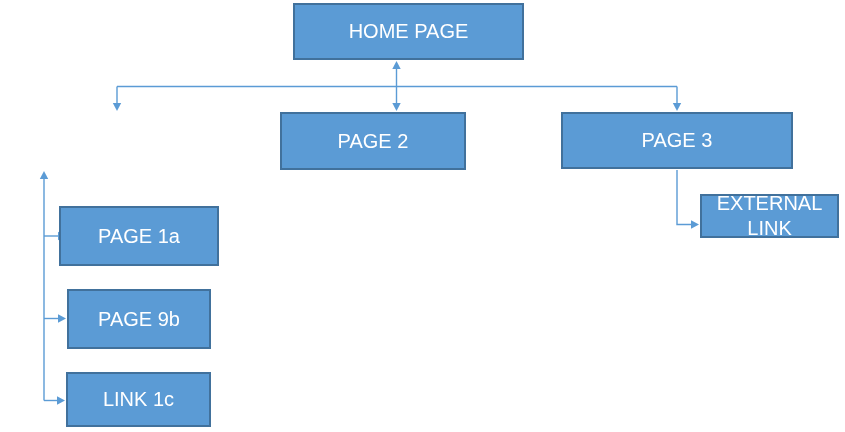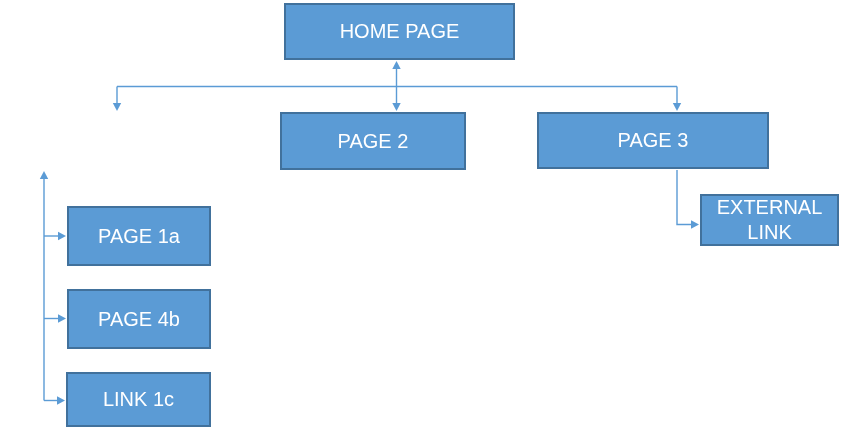--- a/index.html
+++ b/index.html
@@ -45,28 +45,28 @@
     display:flex;
     align-items:center;
     justify-content:center;
     text-align:center;
     font-size:20px;
     line-height:1.25;
     padding:0 4px;
     cursor:default;
     user-select:none;
   }
-  .node-home     {left:284px; top:3px;   width:231px; height:57px;}
+  .node-home     {left:293px; top:3px;   width:231px; height:57px;}
   .node-page1    {left:0px;   top:112px; width:232px; height:58px;}
   .node-page2    {left:280px; top:112px; width:186px; height:58px;}
-  .node-page3    {left:537px; top:112px; width:232px; height:57px;}
-  .node-page1a   {left:67px;  top:206px; width:144px; height:60px;}
+  .node-page3    {left:561px; top:112px; width:232px; height:57px;}
+  .node-page1a   {left:59px;  top:206px; width:160px; height:60px;}
   .node-page1b   {left:67px;  top:289px; width:144px; height:60px;}
   .node-page1c   {left:66px;  top:372px; width:145px; height:55px;}
-  .node-external {left:700px; top:194px; width:139px; height:52px;}
+  .node-external {left:700px; top:194px; width:139px; height:44px;}
 </style>
 </head>
 <body>
 
 <div class="canvas">
 
   <svg class="edges" viewBox="0 0 845 432" xmlns="http://www.w3.org/2000/svg">
 
     <g>
       <path d="M117,86.5 H677"></path>
@@ -125,21 +125,21 @@
 
   <div class="node node-page3">
     <span>PAGE 3</span>
   </div>
 
   <div class="node node-page1a">
     <span>PAGE 1a</span>
   </div>
 
   <div class="node node-page1b">
-    <span>PAGE 4b</span>
+    <span>PAGE 9b</span>
   </div>
 
   <div class="node node-page1c">
     <span>LINK 1c</span>
   </div>
 
   <div class="node node-external">
     <span>EXTERNAL LINK</span>
   </div>
 

